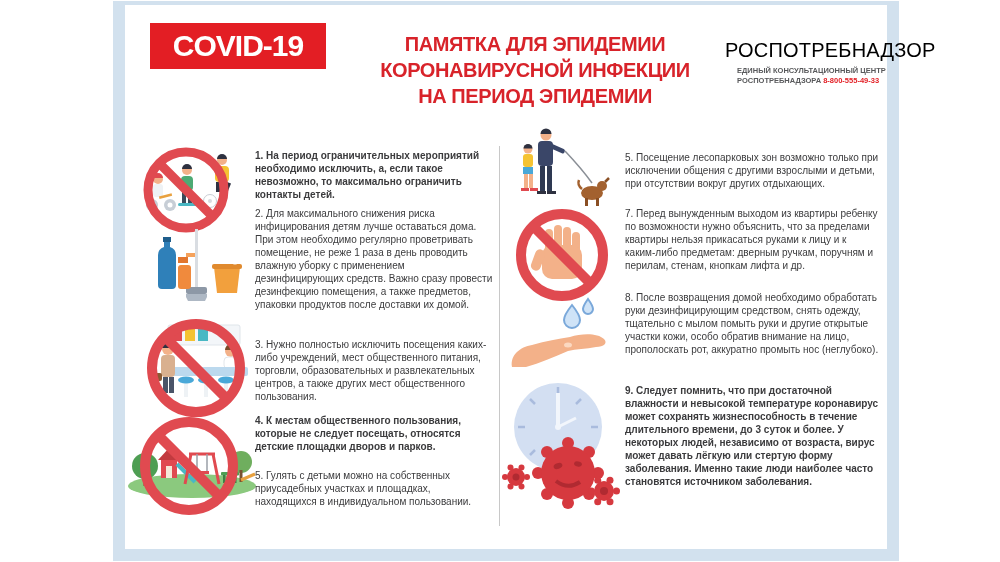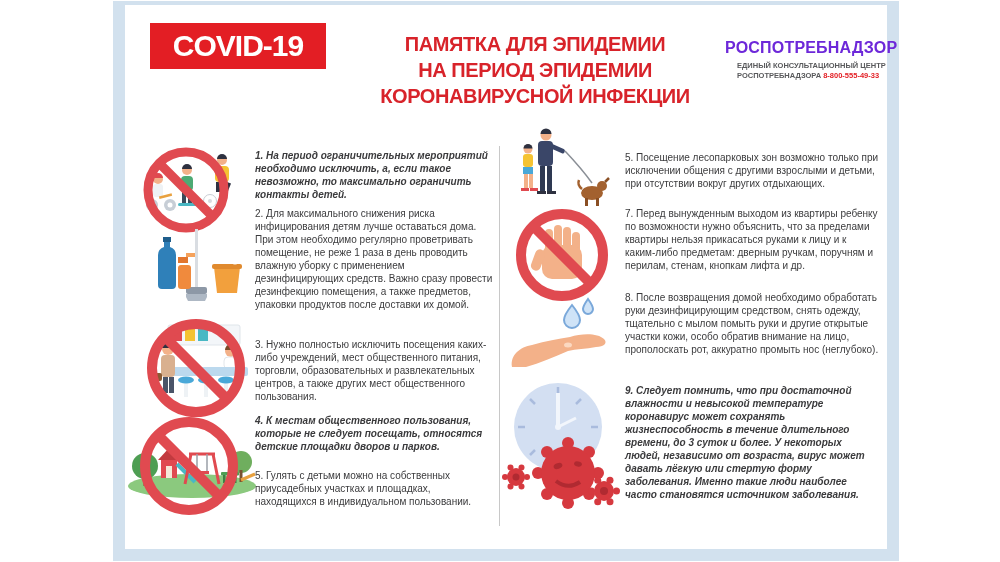--- a/index.html
+++ b/index.html
@@ -4,43 +4,43 @@
 <style>
   html,body{margin:0;padding:0;background:#ffffff;}
   body{width:1000px;height:562px;position:relative;font-family:"Liberation Sans",sans-serif;overflow:hidden;}
   .poster{position:absolute;left:113px;top:1px;width:786px;height:560px;background:#fff;
           border:12px solid #d2e1ee;border-top-width:4px;box-sizing:border-box;}
   .banner{position:absolute;left:25px;top:18px;width:176px;height:46px;background:#e31e24;color:#fff;
           display:flex;align-items:center;justify-content:center;font-weight:bold;font-size:30px;letter-spacing:-1px;}
   .title{position:absolute;left:230px;top:26px;width:360px;text-align:center;color:#d8232a;
          font-weight:bold;font-size:20px;line-height:26px;letter-spacing:-0.4px;}
   .org{position:absolute;left:600px;top:34px;width:165px;}
-  .org-name{font-size:16px;font-weight:bold;color:#6d28d9;letter-spacing:0.2px;}
+  .org-name{font-size:20px;font-weight:normal;color:#000000;letter-spacing:0.2px;}
   .org-sub{margin-top:4px;font-size:7.5px;font-weight:bold;color:#58595b;line-height:10px;margin-left:12px;}
   .phone{color:#e31e24;}
   .divider{position:absolute;left:374px;top:141px;width:1px;height:380px;background:#c8c8c8;}
   .item{position:absolute;font-size:10px;line-height:13px;color:#3b3b3d;margin:0;}
   .l{left:130px;width:238px;}
   .r{left:500px;width:254px;}
-  .b{font-weight:bold;font-style:italic;}
+  .b{font-weight:bold;}
   .ico{position:absolute;}
 </style>
 </head>
 <body>
 
 <div class="poster">
 
   <div class="banner">
     <span>COVID-19</span>
   </div>
 
   <div class="title">
     <div>ПАМЯТКА ДЛЯ ЭПИДЕМИИ</div>
+    <div>КОРОНАВИРУСНОЙ ИНФЕКЦИИ</div>
     <div>НА ПЕРИОД ЭПИДЕМИИ</div>
-    <div>КОРОНАВИРУСНОЙ ИНФЕКЦИИ</div>
   </div>
 
   <div class="org">
     <div class="org-name">РОСПОТРЕБНАДЗОР</div>
     <div class="org-sub">
       <div>ЕДИНЫЙ КОНСУЛЬТАЦИОННЫЙ ЦЕНТР</div>
       <div><span>РОСПОТРЕБНАДЗОРА</span> <span class="phone">8-800-555-49-33</span></div>
     </div>
   </div>
 

